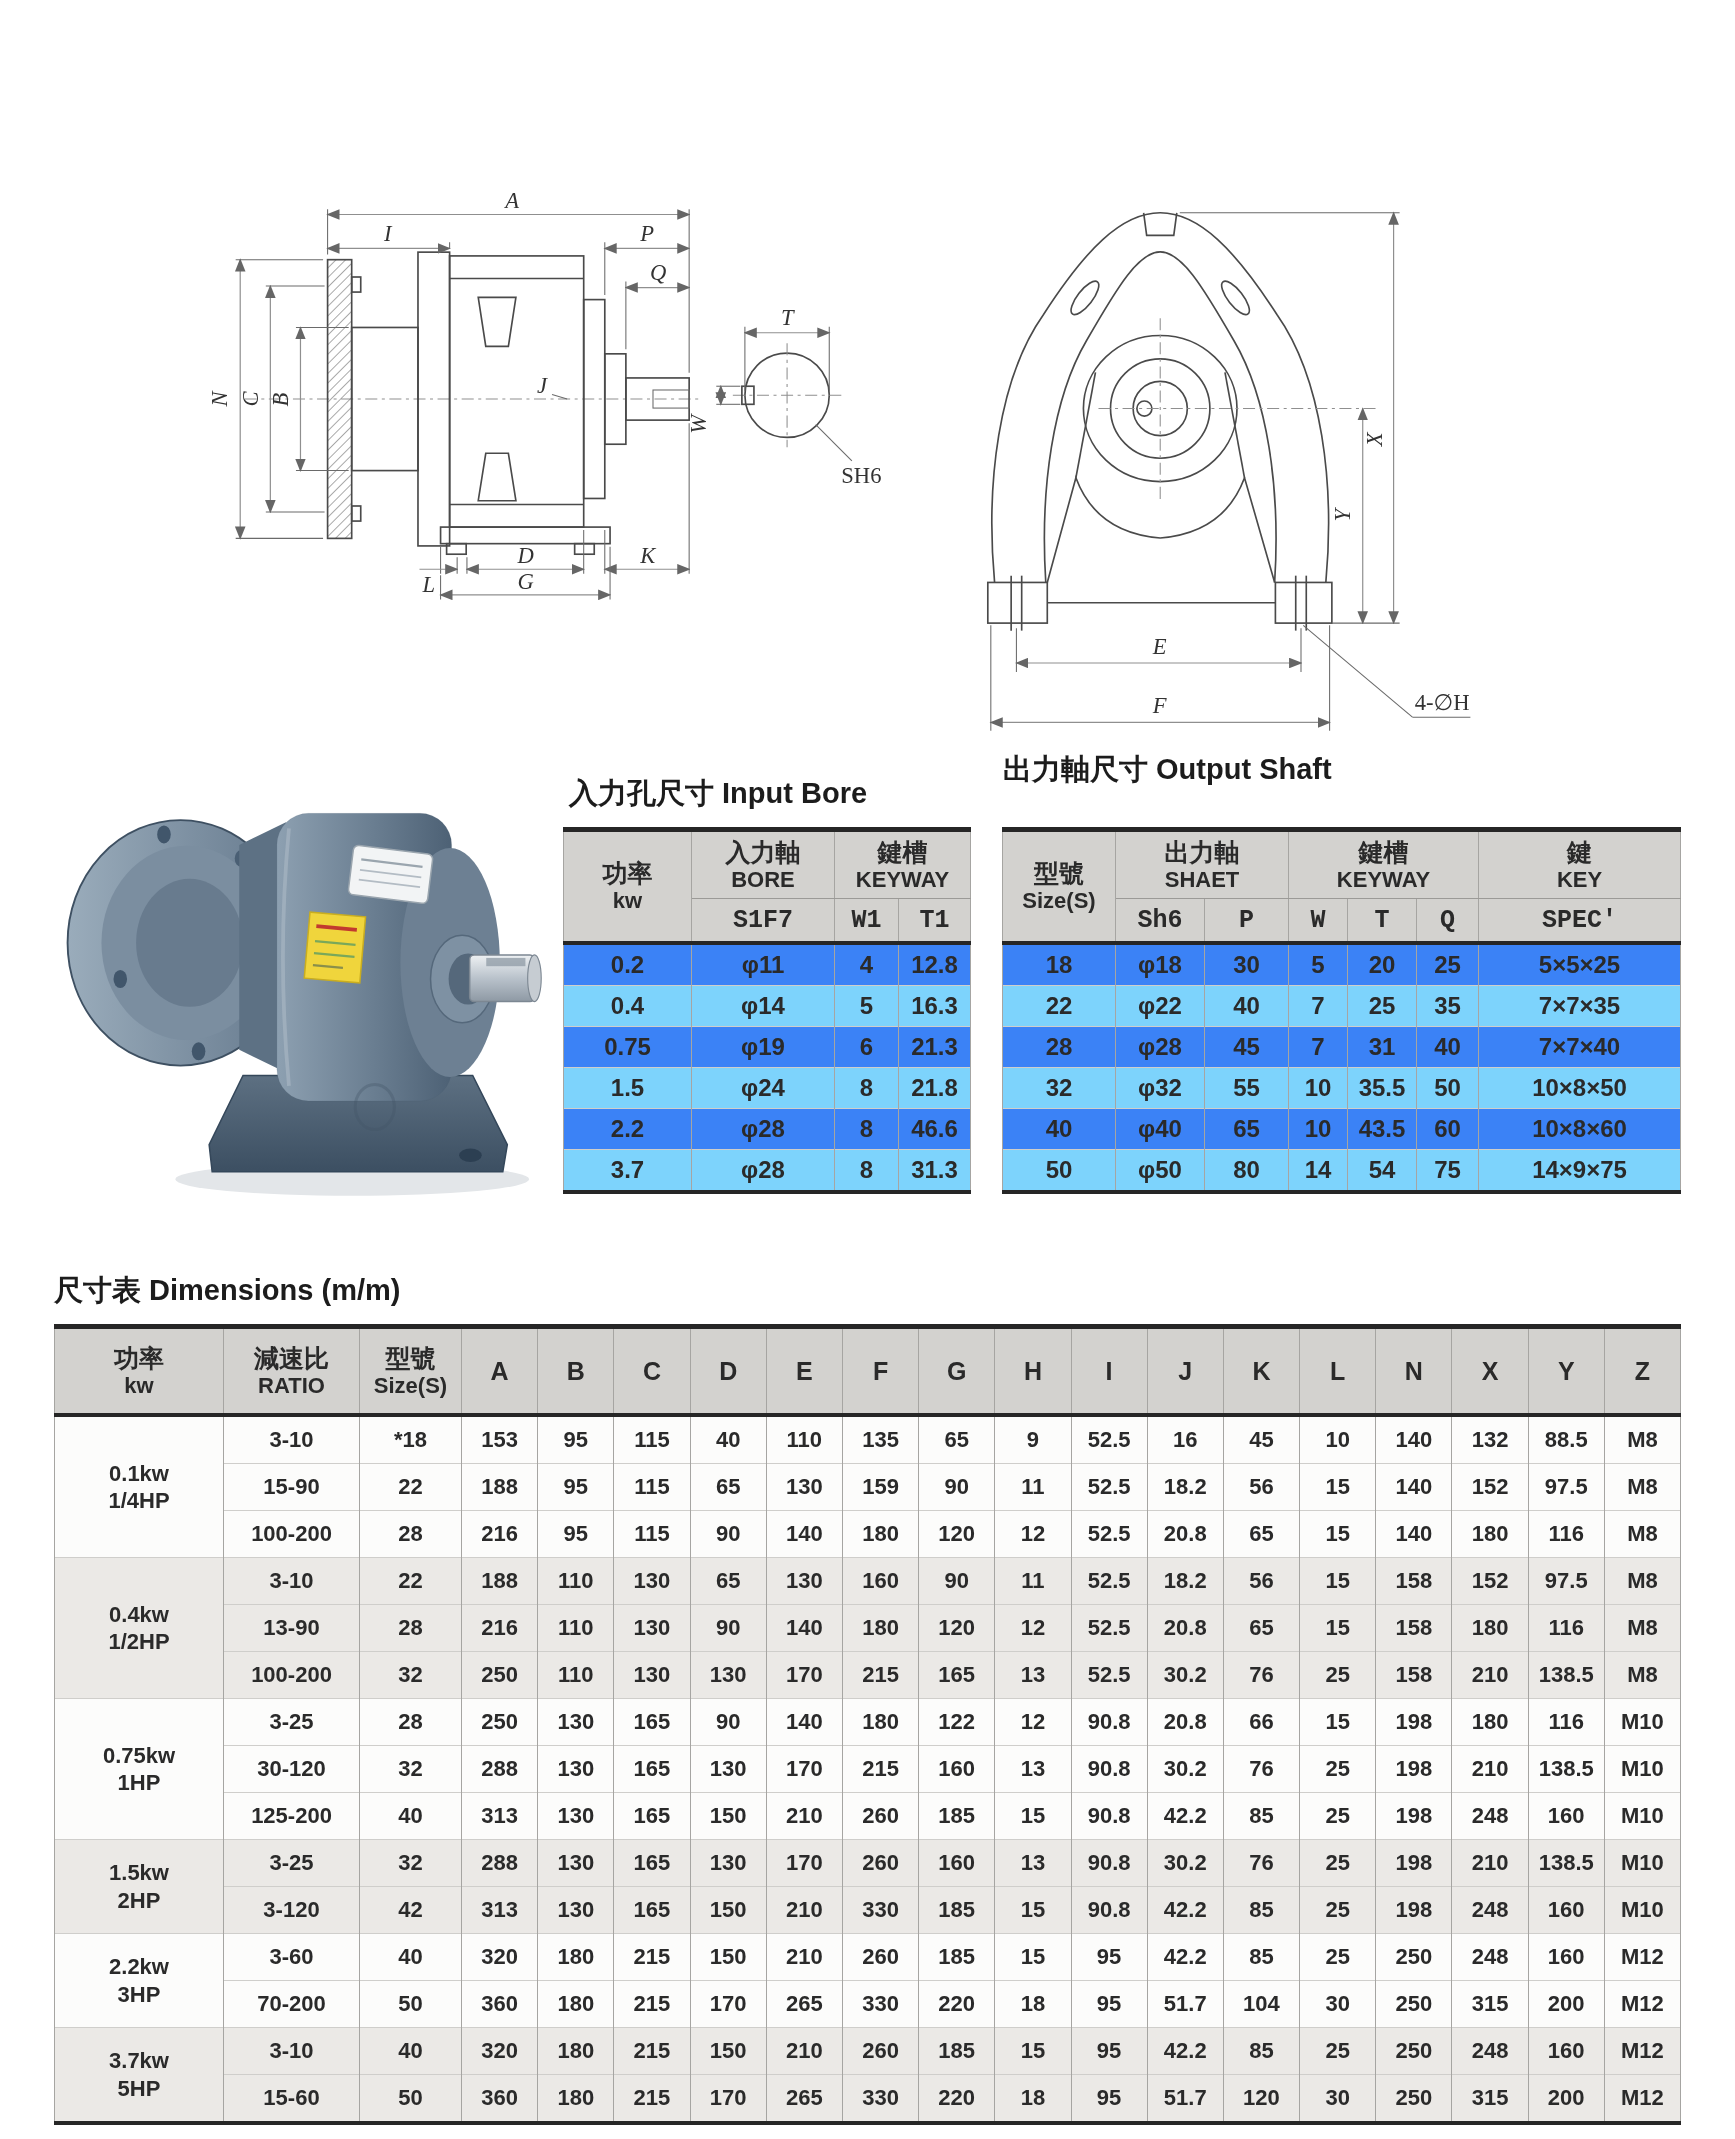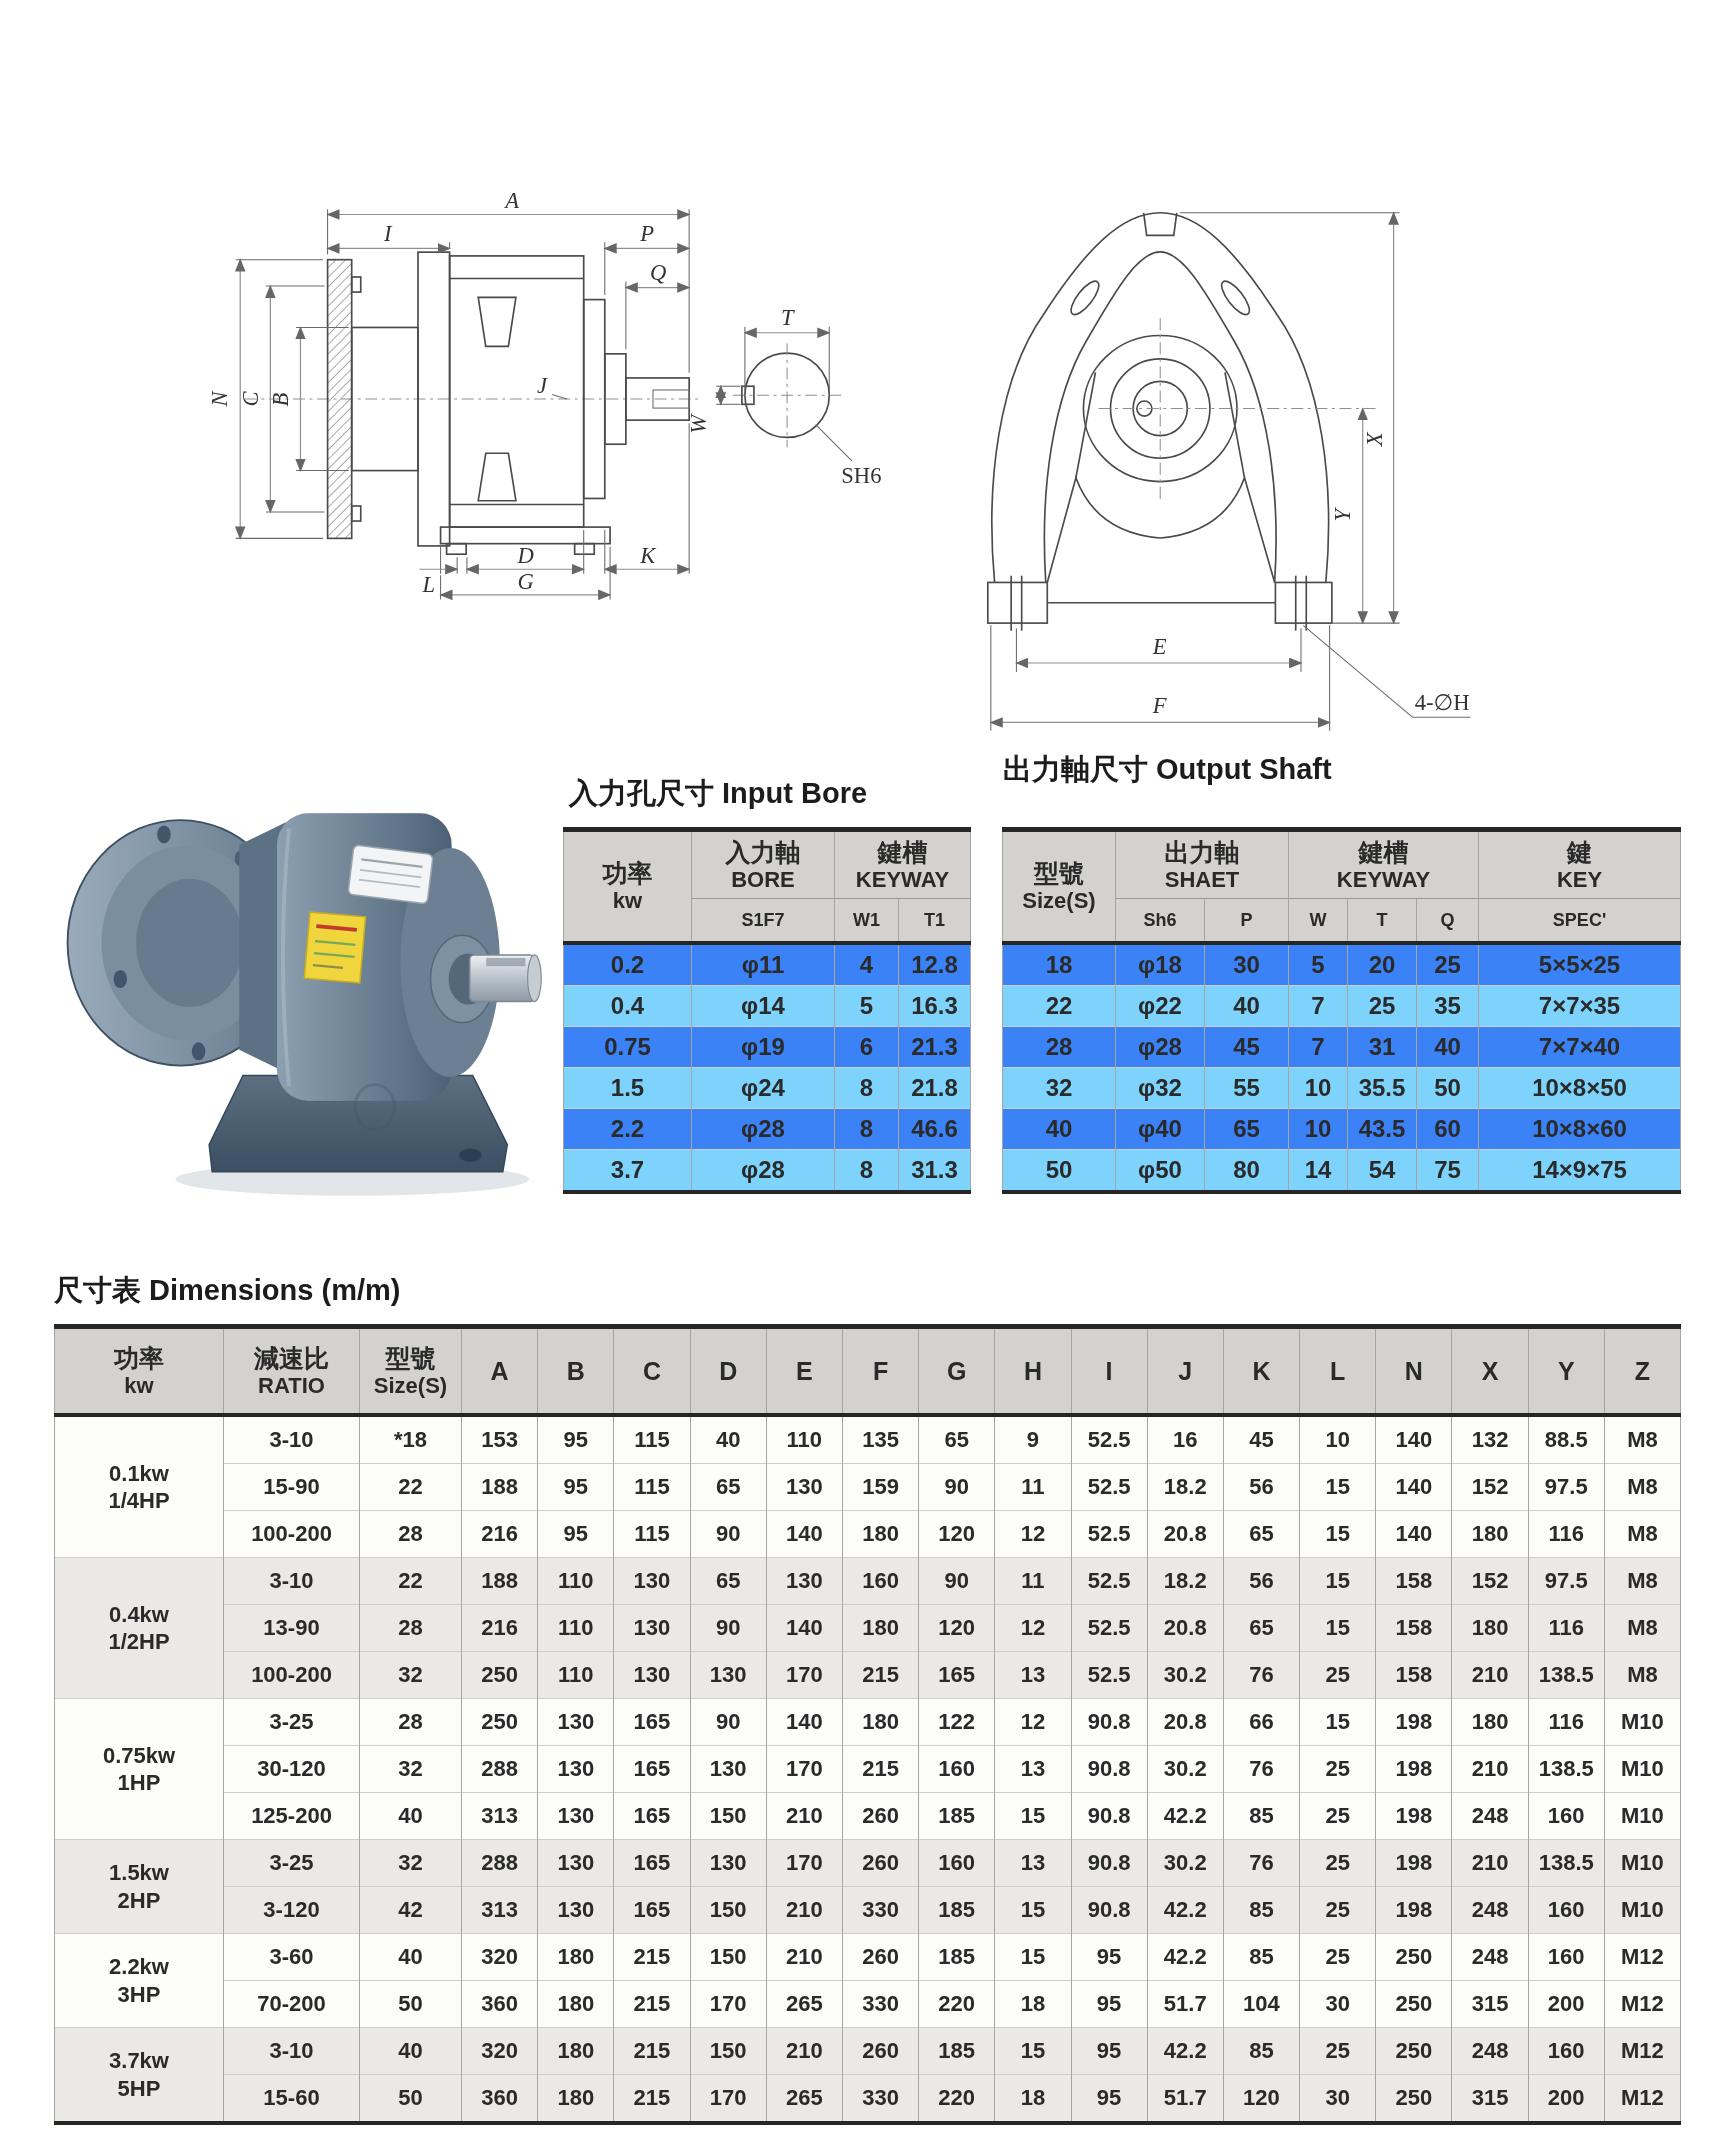--- a/index.html
+++ b/index.html
@@ -26,21 +26,21 @@
   table.spec thead th{background:#d3d2cf;font-weight:700;border-top:0.8px solid #a6a5a2;border-bottom:0.8px solid #9b9a97;}
   table.spec tbody tr:first-child td{border-top:4.5px solid #262626;}
   table.spec tbody td{border-top:1.5px solid #cfcecb;}
   tr.r-gray td{background:#3b82f6;} tr.r-white td{background:#7dd3fc;}
   tr.g-gray td{background:#ebe9e6;} tr.g-white td{background:#fcfcfb;}
   tr.group-start td{border-top:4.5px double #5c5b58;}
   .zh{font-size:25px;line-height:1.15;display:block;}
   .en{font-size:22px;line-height:1.15;display:block;}
   table.small td{font-size:24px;font-weight:600;height:40px;}
   table.small thead tr.tier1 th{height:66px;}
-  table.small thead tr.tier2 th{height:42px;font-size:18px;}
+  table.small thead tr.tier2 th{height:42px;font-size:25px;font-family:Liberation Mono, monospace;}
   table.dim-t td{font-size:22px;font-weight:600;height:46px;}
   table.dim-t thead th{height:84px;}
   table.dim-t thead th.letter{font-size:25px;}
   td.power-cell{font-size:22.6px;font-weight:700;line-height:1.25;}
   
   .drawing-side{position:absolute;left:192px;top:173px;}
   .drawing-front{position:absolute;left:972px;top:190px;}
   .photo{position:absolute;left:51px;top:753px;}
   .input-block{position:absolute;left:563px;top:827px;}
   .output-block{position:absolute;left:1002px;top:827px;}

